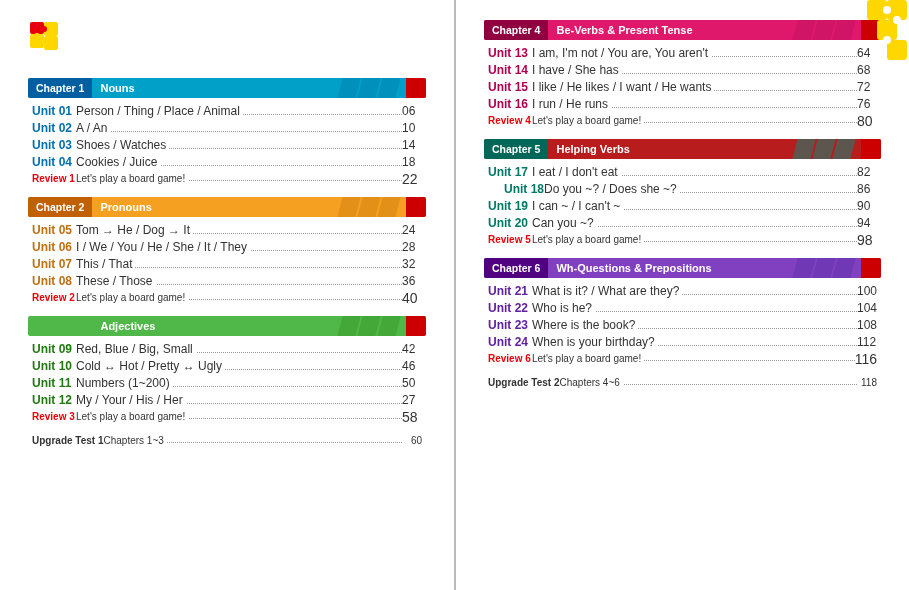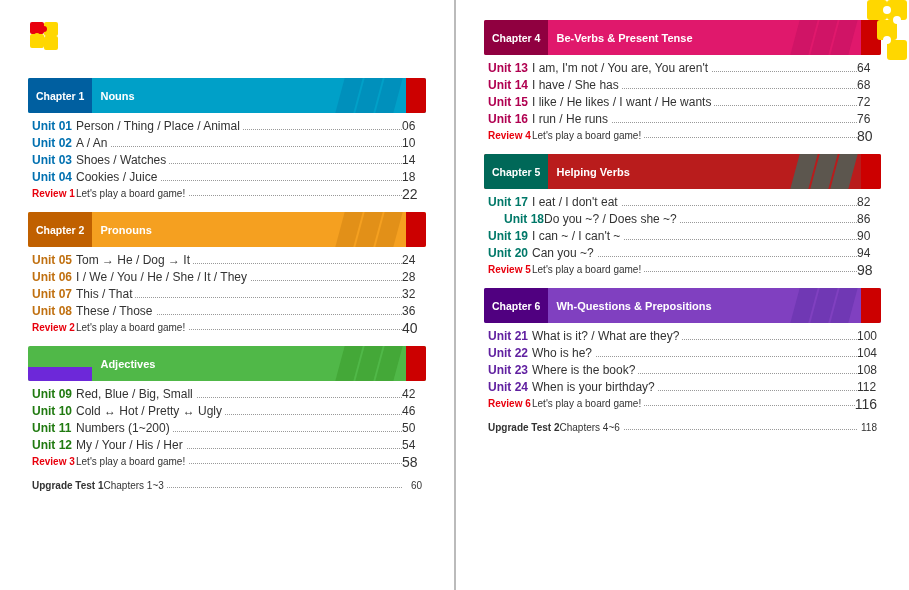--- a/index.html
+++ b/index.html
@@ -56,21 +56,21 @@
       font-weight: 900;
       color: #e8000d;
       letter-spacing: 1px;
       font-style: italic;
     }
 
     
     .chapter-header {
       display: flex;
       align-items: center;
-      height: 35px;
+      height: 20px;
       border-radius: 2px;
       margin-bottom: 4px;
       overflow: hidden;
     }
 
     .chapter-label {
       padding: 0 8px;
       font-size: 10.5px;
       font-weight: bold;
       color: white;
@@ -391,21 +391,21 @@
             <span class="unit-page">46</span>
           </div>
           <div class="unit-row">
             <span class="unit-label" style="color: rgb(32, 122, 16);">Unit 11</span>
             <span class="unit-content"><span class="unit-content-text">Numbers (1~200)</span></span>
             <span class="unit-page">50</span>
           </div>
           <div class="unit-row">
             <span class="unit-label" style="color: rgb(32, 122, 16);">Unit 12</span>
             <span class="unit-content"><span class="unit-content-text">My / Your / His / Her</span></span>
-            <span class="unit-page">54</span>
+            <span class="unit-page">27</span>
           </div>
           <div class="review-row">
             <span class="review-label">Review 3</span>
             <span class="review-content"><span class="review-content-text">Let's play a board game!</span></span>
             <span class="review-page">58</span>
           </div>
         </div>
       </div>
     <div id="left-upgrade">
         <div class="upgrade-row">

